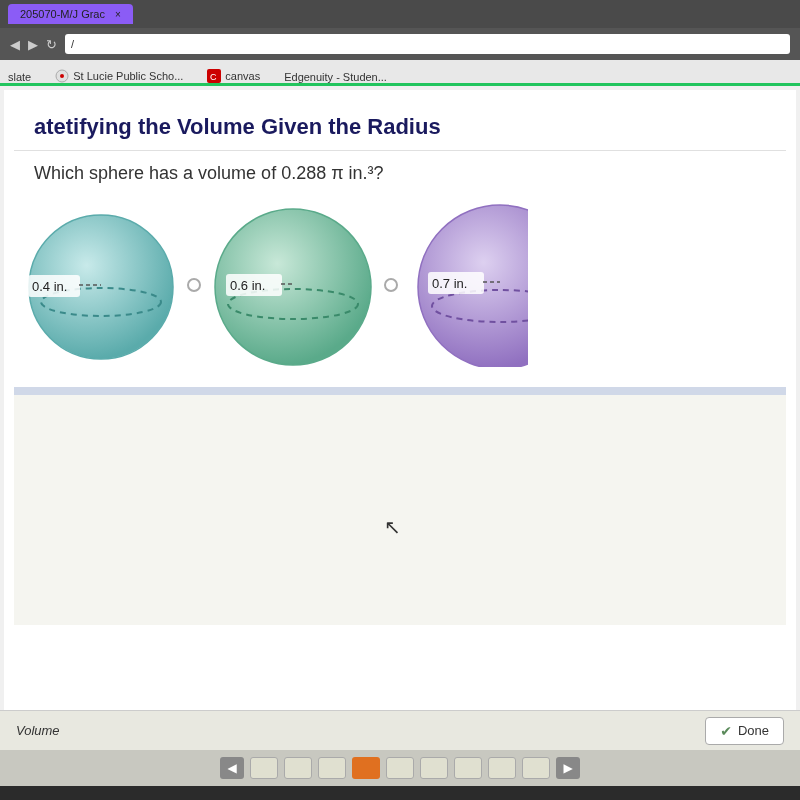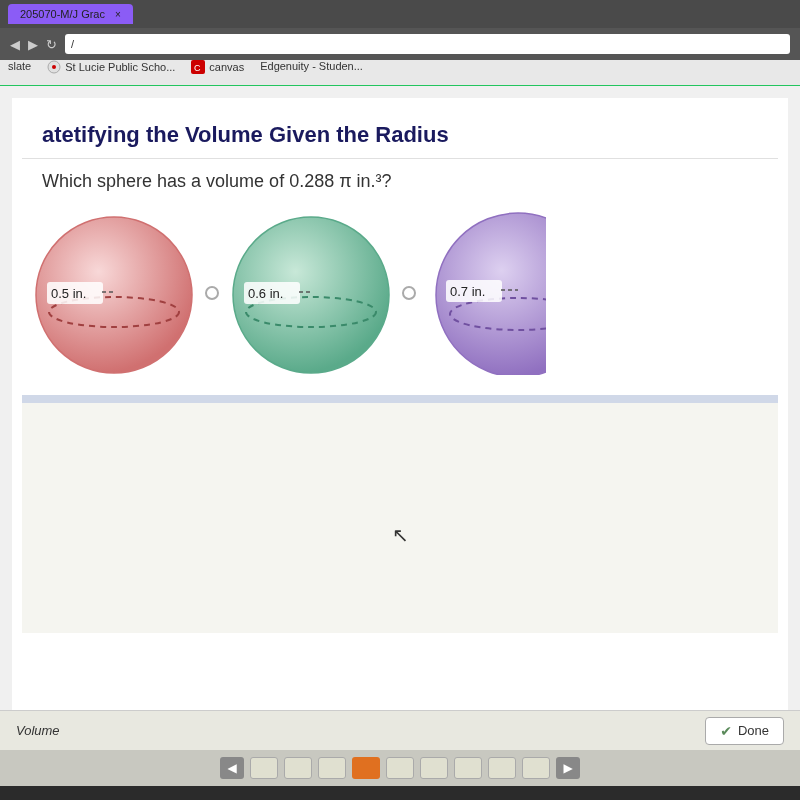--- a/index.html
+++ b/index.html
@@ -77,24 +77,24 @@
       display: flex;
       align-items: center;
       color: #333;
     }
 
     
     .bookmarks-bar {
       background: #e8e8e8;
       height: 26px;
       display: flex;
-      align-items: flex-start;
+      align-items: flex-end;
       padding: 0 8px;
-      gap: 16px;
-      border-bottom: 1px solid #22c55e;
+      gap: 24px;
+      border-bottom: 3px solid #22c55e;
     }
 
     .bookmark-item {
       font-size: 11px;
       color: #333;
       cursor: pointer;
       display: flex;
       align-items: center;
       gap: 4px;
       white-space: nowrap;
@@ -104,21 +104,21 @@
     .content-area {
       background: #f0f0f0;
       height: calc(800px - 86px - 50px - 40px);
       overflow: hidden;
       position: relative;
     }
 
     
     .page-container {
       background: #fff;
-      margin: 12px;
+      margin: 4px;
       padding: 10px;
       height: 100%;
       position: relative;
     }
 
     .page-title-bar {
       background: #fff;
       padding: 14px 20px 10px 20px;
       border-bottom: 1px solid #e0e0e0;
     }
@@ -303,39 +303,42 @@
         <span style="font-size:22px; font-weight:bold; color:#1a1a5e;">tifying the Volume Given the Radius</span>
       </div>
     </div>
 
     <div class="question-text">
       <span>Which s</span><span>phere has a volume of 0.288 π in.³?</span>
     </div>
 
     <div class="spheres-container">
 
-
       <div class="sphere-option">
         <div class="sphere-wrapper">
-          <svg class="sphere-svg" width="165" height="165" viewBox="0 0 165 165">
+          <svg class="sphere-svg" width="155" height="155" viewBox="0 0 155 155">
             <defs>
-              <radialGradient id="g2" cx="40%" cy="35%" r="65%">
-                <stop offset="0%" stop-color="#f8d8d8"></stop>
-                <stop offset="100%" stop-color="#d07070"></stop>
+              <radialGradient id="g1" cx="40%" cy="35%" r="65%">
+                <stop offset="0%" stop-color="#c8eaea"></stop>
+                <stop offset="100%" stop-color="#5aabab"></stop>
               </radialGradient>
             </defs>
-            <circle cx="82" cy="85" r="78" fill="url(#g2)" stroke="#d07070" stroke-width="1.5"></circle>
-            <ellipse cx="82" cy="102" rx="65" ry="15" fill="none" stroke="#a04040" stroke-width="2" stroke-dasharray="6,5"></ellipse>
-            <rect x="15" y="72" width="56" height="22" rx="3" fill="rgba(255,255,255,0.85)"></rect>
-            <text x="19" y="88" font-size="13" font-family="Arial" fill="#222">0.5 in.</text>
-            <line x1="70" y1="82" x2="82" y2="82" stroke="#555" stroke-width="1.5" stroke-dasharray="4,3"></line>
+            <circle cx="77" cy="80" r="72" fill="url(#g1)" stroke="#5aabab" stroke-width="1.5"></circle>
+
+            <ellipse cx="77" cy="95" rx="60" ry="14" fill="none" stroke="#3a8a8a" stroke-width="2" stroke-dasharray="6,5"></ellipse>
+
+            <rect x="4" y="68" width="52" height="22" rx="3" fill="rgba(255,255,255,0.85)"></rect>
+            <text x="8" y="84" font-size="13" font-family="Arial" fill="#222">0.4 in.</text>
+
+            <line x1="55" y1="78" x2="77" y2="78" stroke="#555" stroke-width="1.5" stroke-dasharray="4,3"></line>
           </svg>
         </div>
         <div class="radio-btn"></div>
       </div>
+
 
       <div class="sphere-option">
         <div class="sphere-wrapper">
           <svg class="sphere-svg" width="165" height="165" viewBox="0 0 165 165">
             <defs>
               <radialGradient id="g3" cx="40%" cy="35%" r="65%">
                 <stop offset="0%" stop-color="#c8e8d8"></stop>
                 <stop offset="100%" stop-color="#5aaa8a"></stop>
               </radialGradient>
             </defs>

